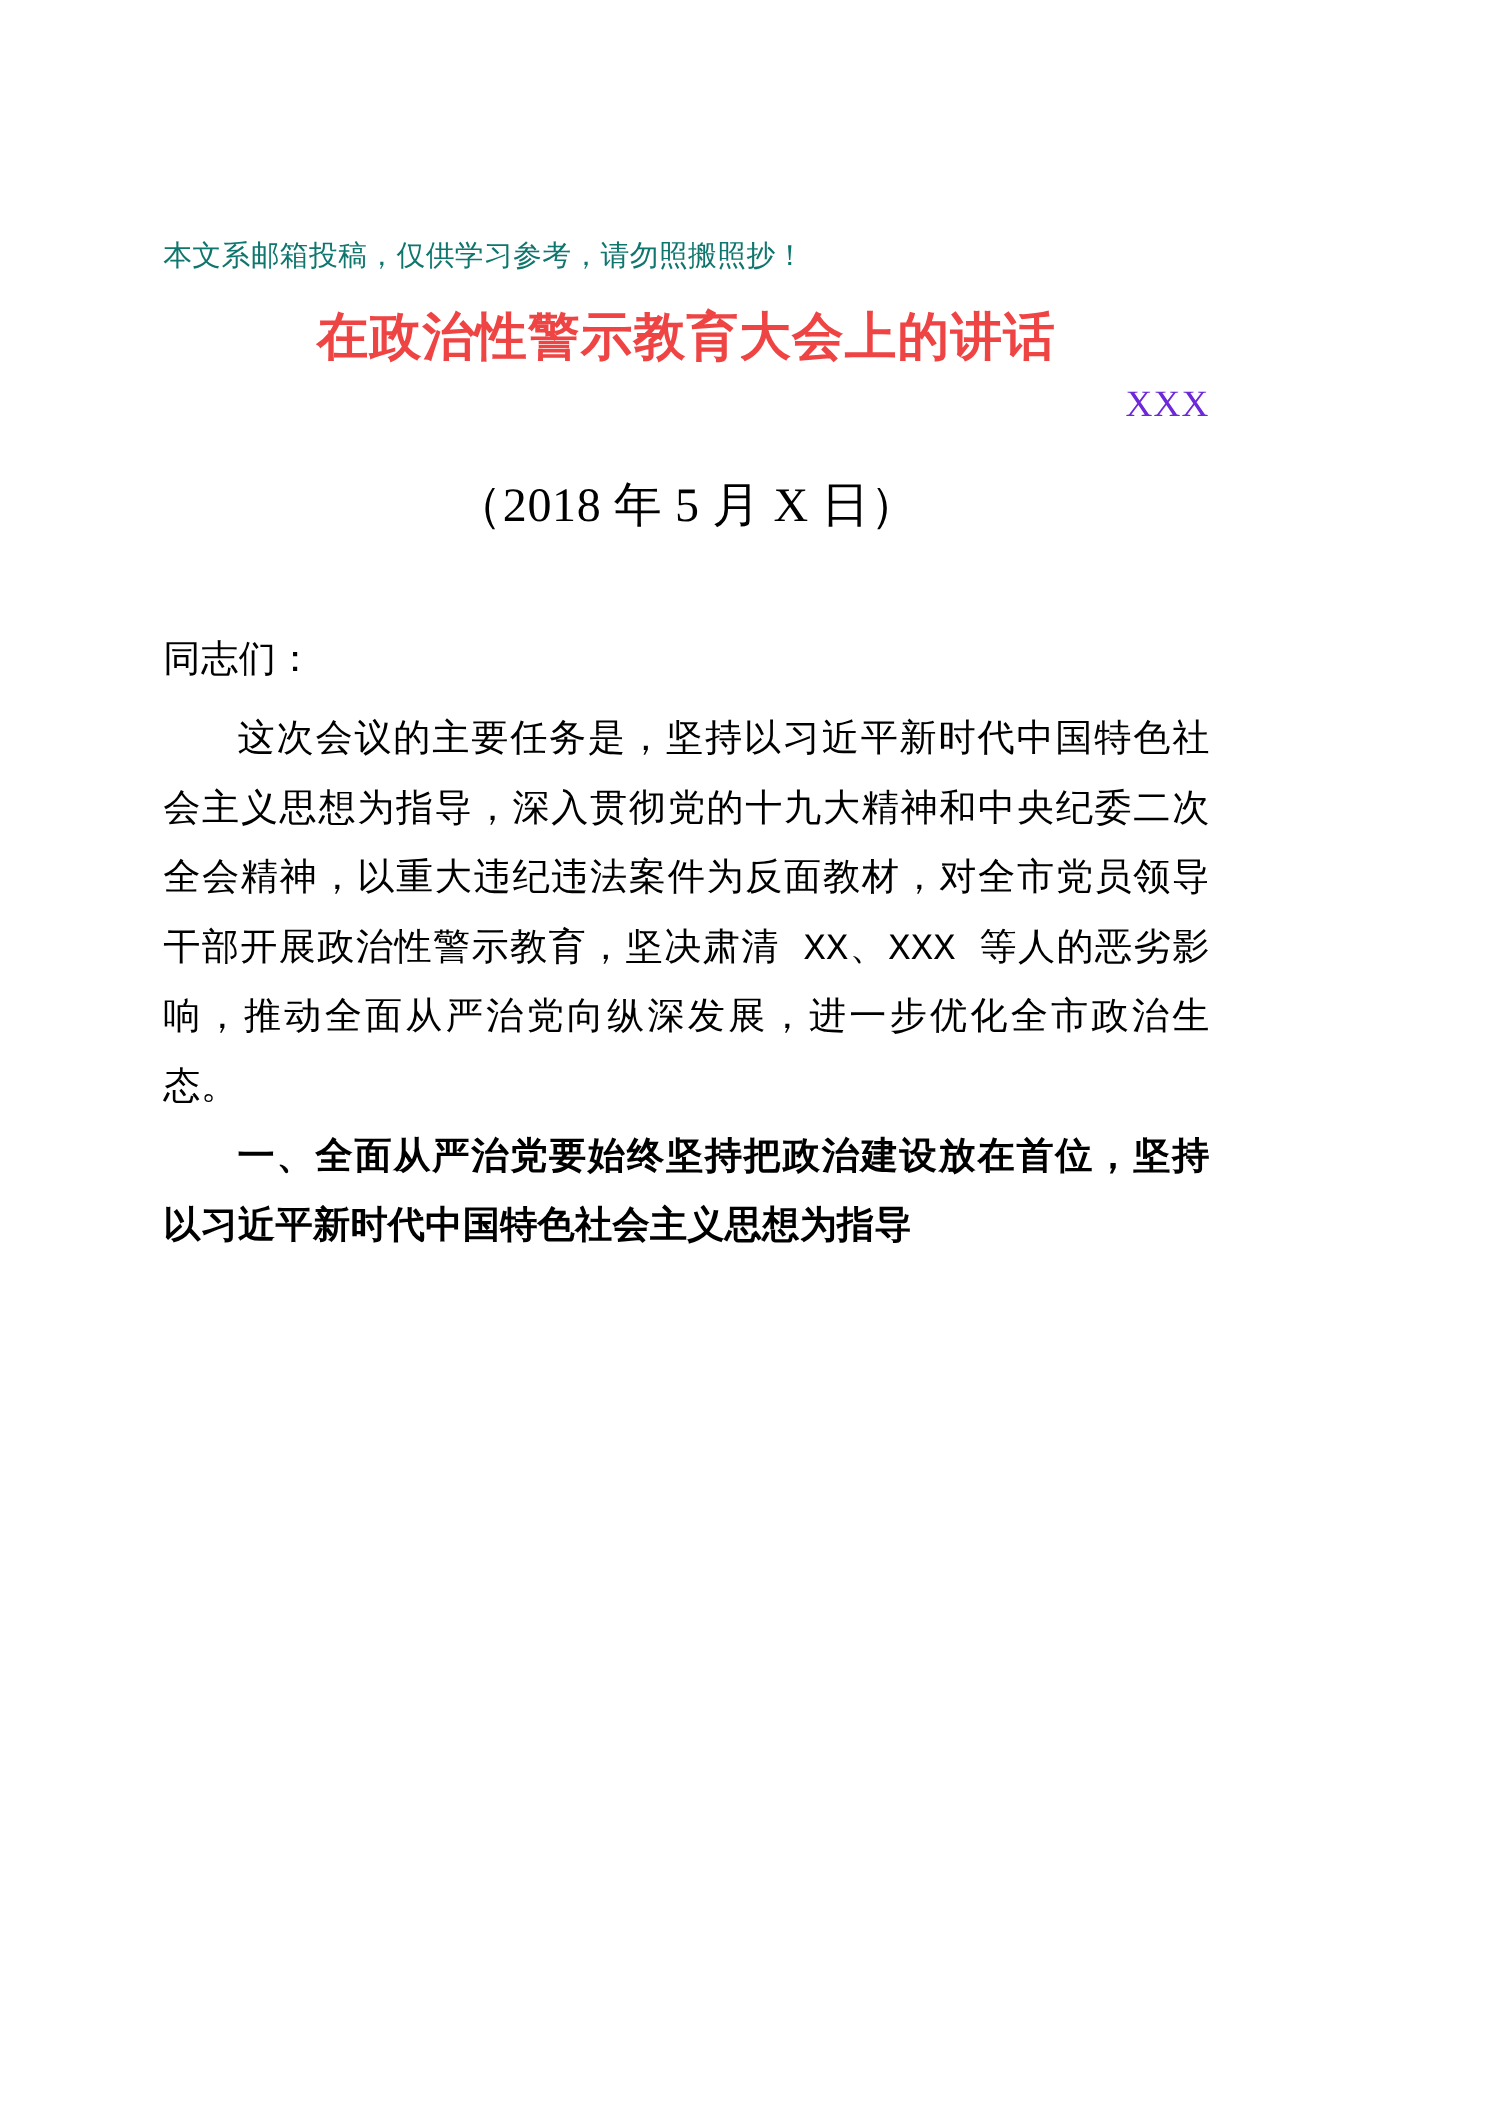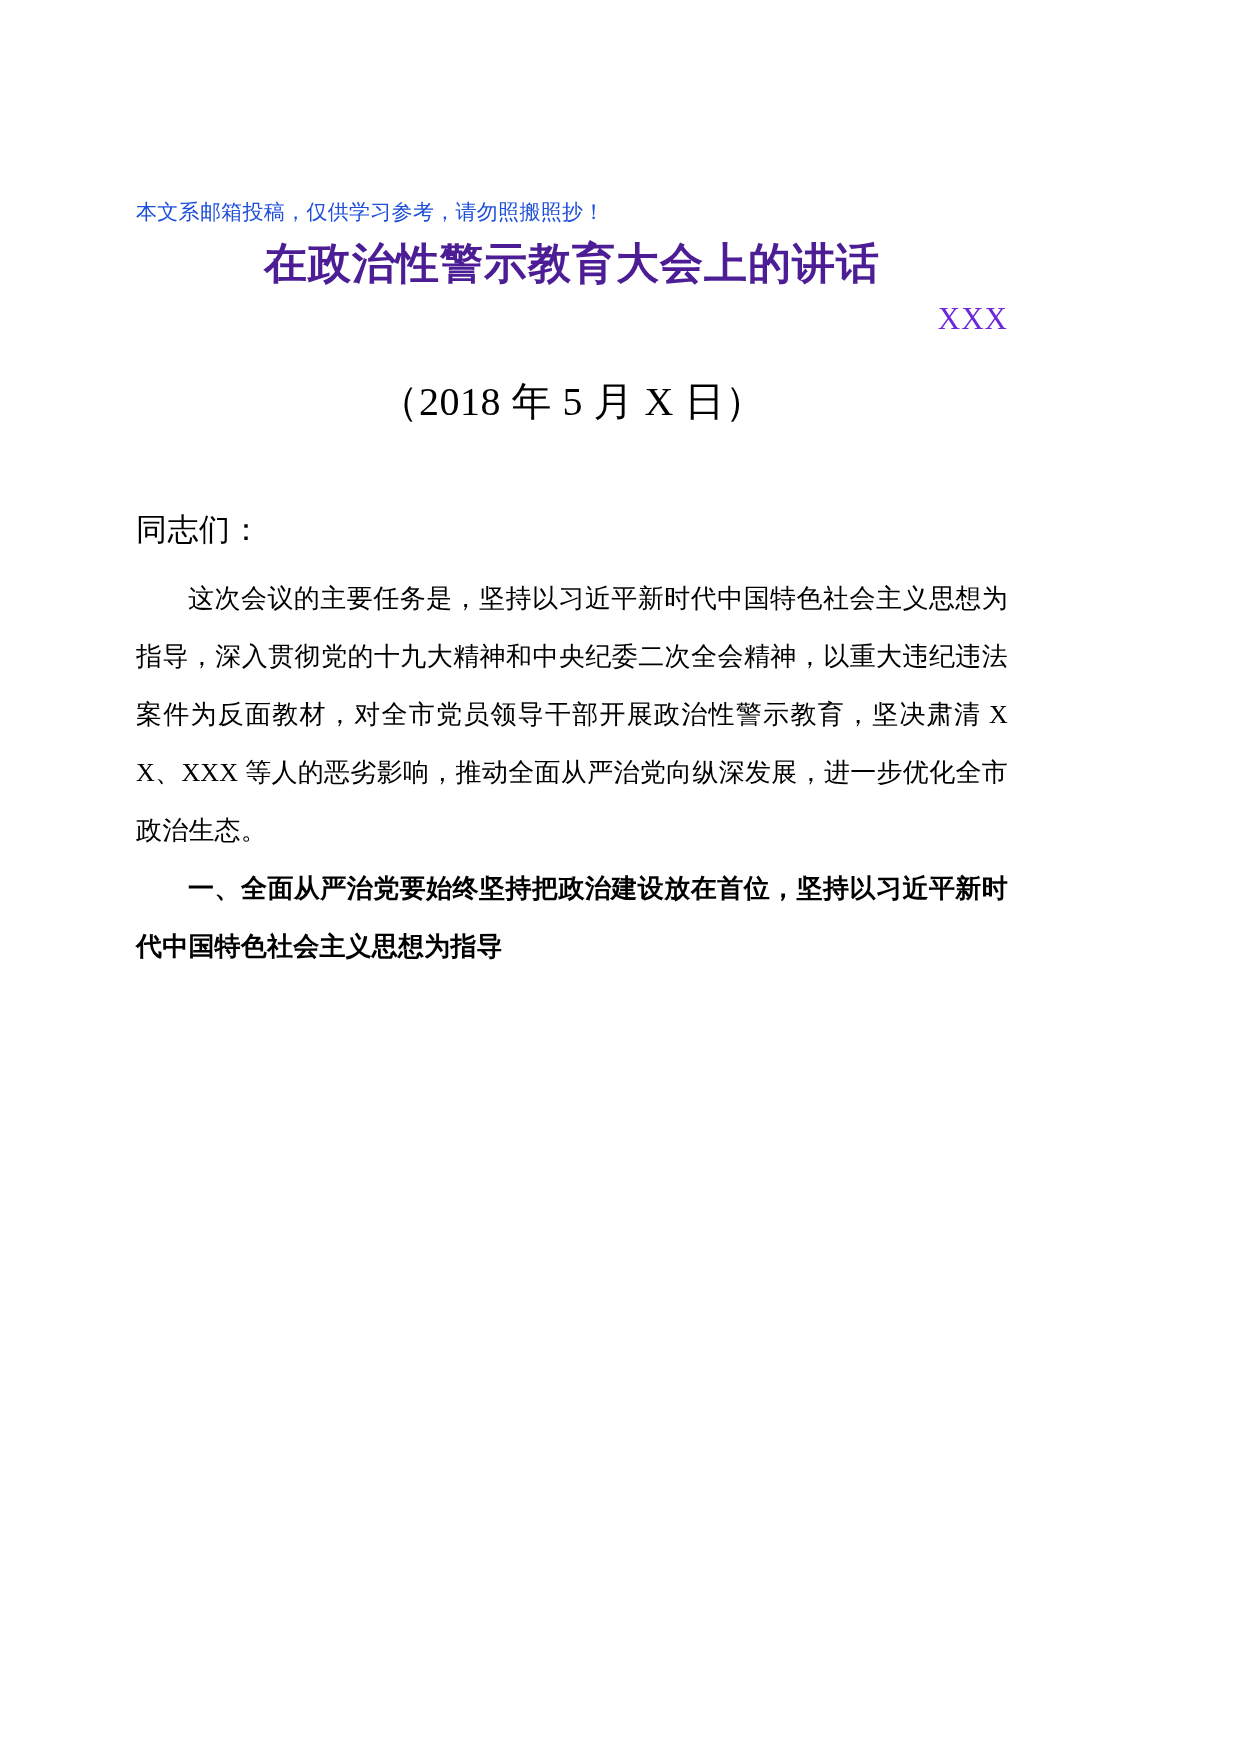--- a/index.html
+++ b/index.html
@@ -16,33 +16,33 @@
     overflow: hidden;
   }
   .content {
     position: absolute;
     left: 136px;
     top: 196px;
     width: 872px;
   }
   .disclaimer {
     font-family: "Liberation Sans", "DejaVu Sans", sans-serif;
-    font-size: 21px;
+    font-size: 24px;
     line-height: 1.5;
-    color: #1d4ed8;
+    color: #0f766e;
     letter-spacing: 0.3px;
-    margin: 0 0 6px 0;
+    margin: 0 0 20px 0;
     white-space: nowrap;
   }
   .doc-title {
     font-family: "Liberation Sans", "DejaVu Sans", sans-serif;
     font-size: 43px;
     font-weight: 600;
     line-height: 1.35;
-    color: #4c1d95;
+    color: #ef4444;
     text-align: center;
     margin: 0;
     letter-spacing: 1px;
   }
   .doc-author {
     font-family: "Liberation Serif", "DejaVu Serif", serif;
     font-size: 31px;
     line-height: 1.5;
     color: #6d28d9;
     text-align: right;
@@ -63,22 +63,22 @@
   }
   .salutation {
     font-family: "Liberation Sans", "DejaVu Sans", sans-serif;
     font-size: 31px;
     line-height: 1.55;
     color: #000000;
     margin: 0 0 16px 0;
     letter-spacing: 0.5px;
   }
   p.para {
-    font-family: Liberation Serif, serif;
-    font-size: 26px;
+    font-family: Liberation Mono, monospace;
+    font-size: 31px;
     line-height: 58px;
     color: #000000;
     margin: 0;
     text-align: justify;
     text-justify: inter-ideograph;
     text-indent: 2em;
     letter-spacing: 0.2px;
     word-break: break-all;
   }
   p.para.heading {

